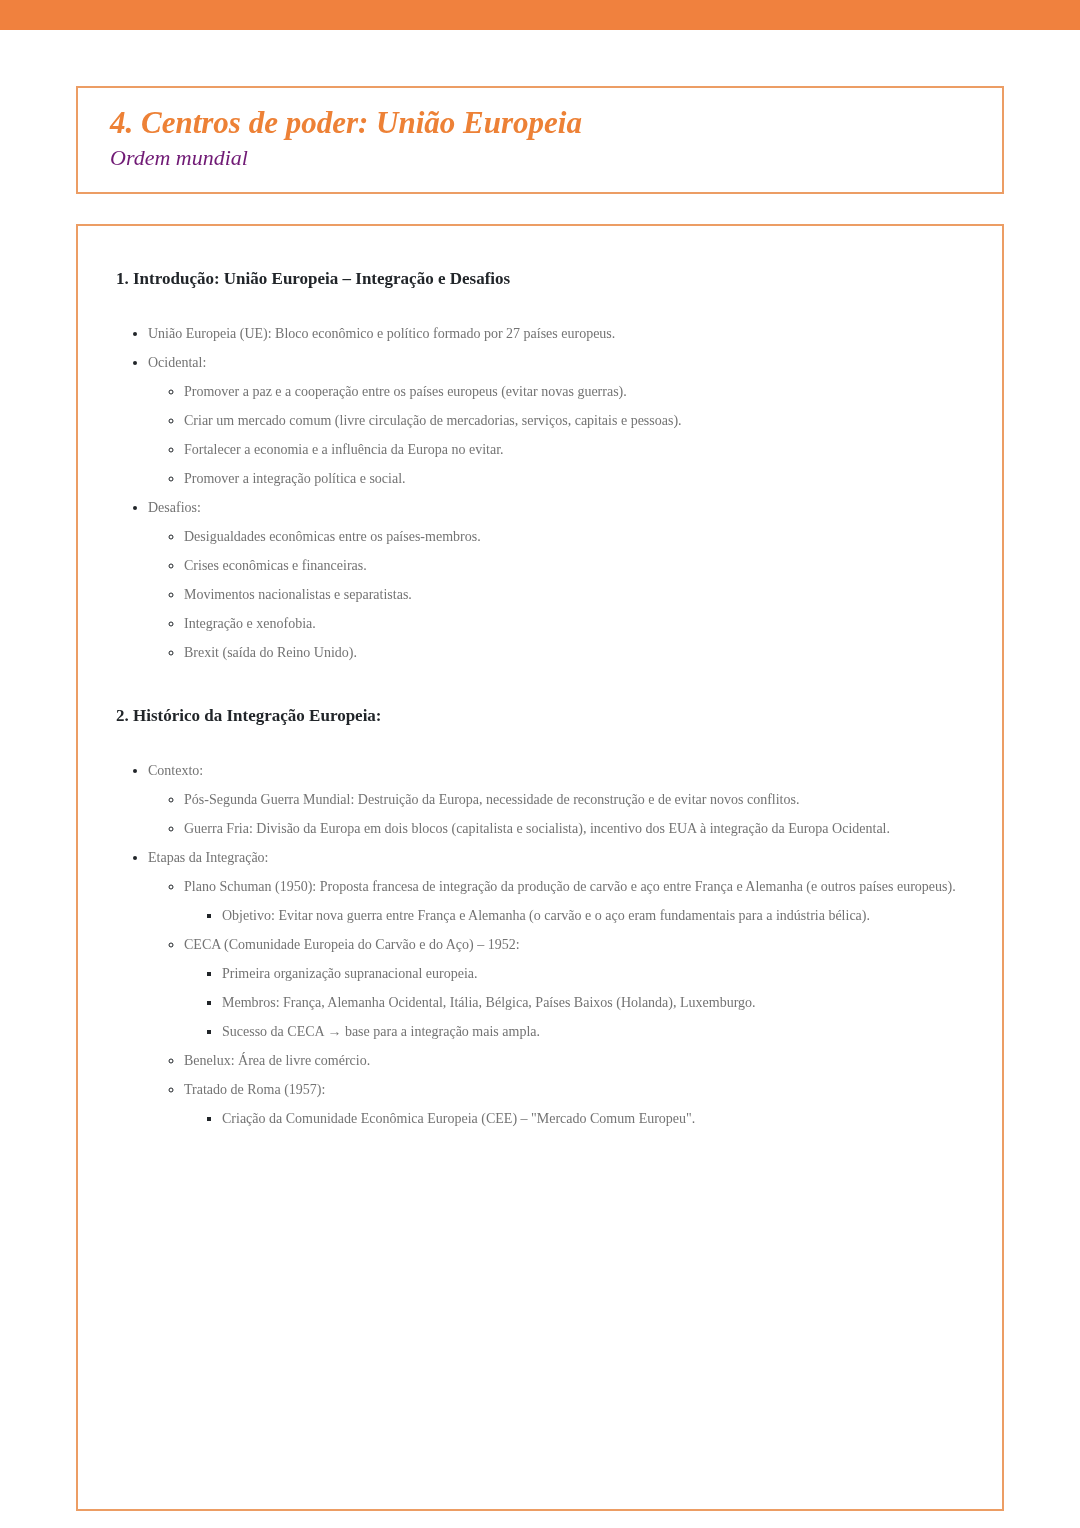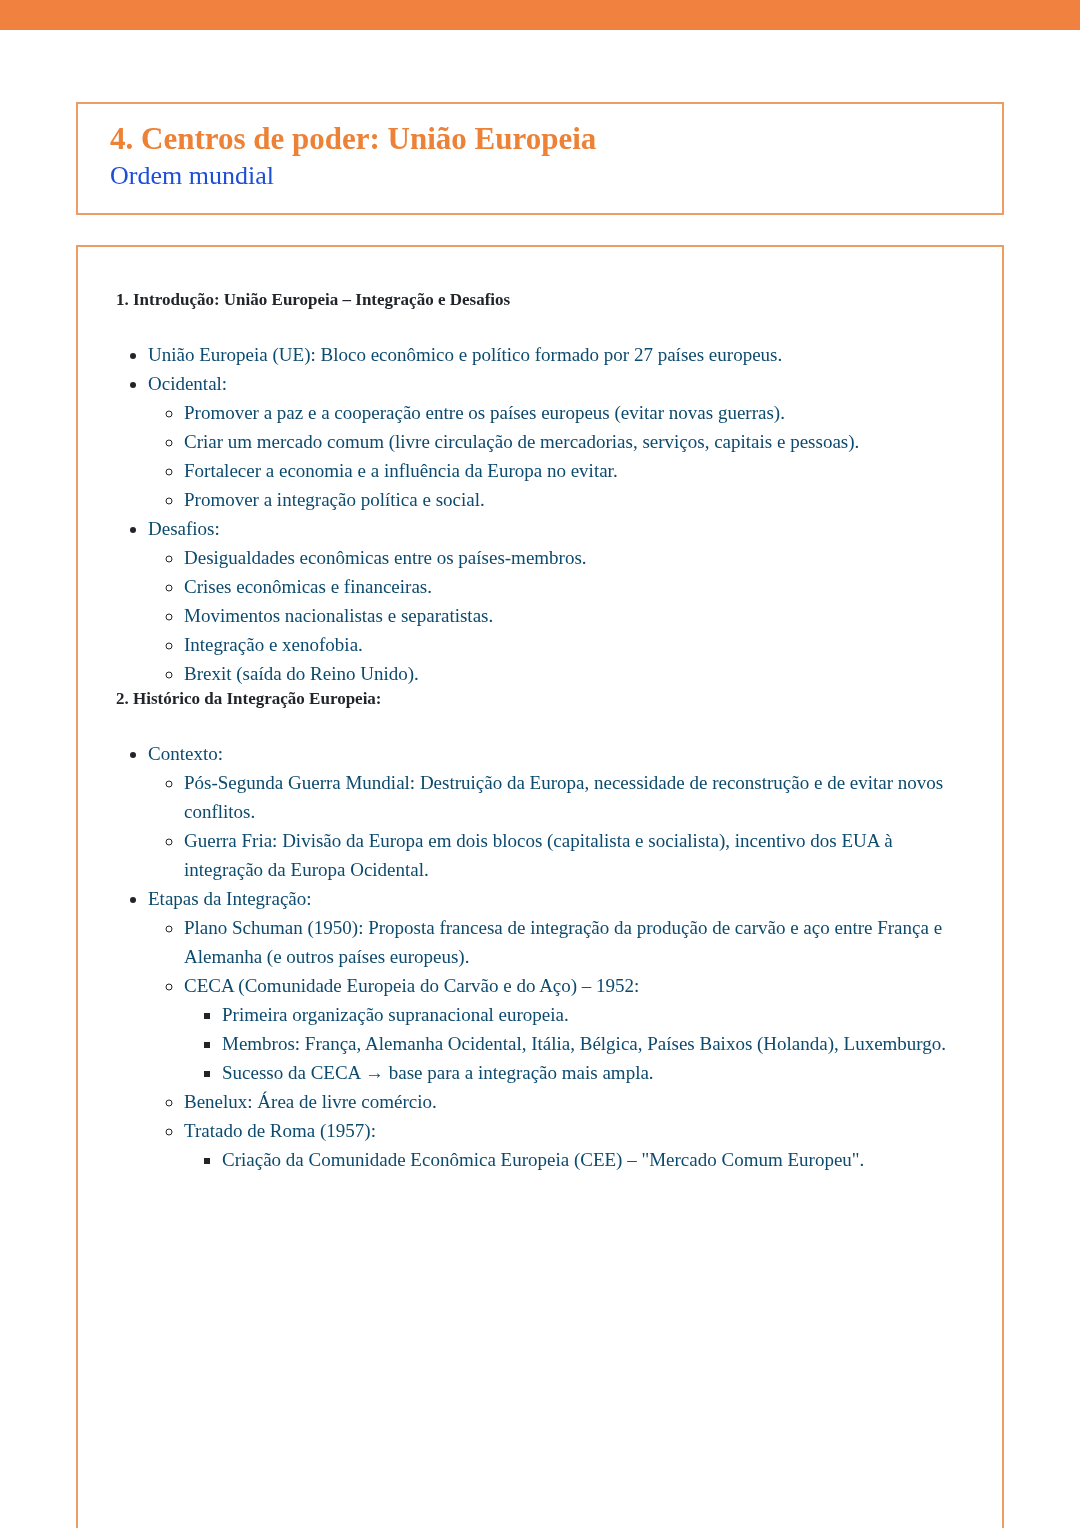--- a/index.html
+++ b/index.html
@@ -16,59 +16,61 @@
     height: 30px;
     background: #f0813e;
   }
   .box {
     margin-left: 76px;
     margin-right: 76px;
     border: 2px solid #ec9d64;
     background: #ffffff;
   }
   .header-box {
-    margin-top: 72px;
+    margin-top: 56px;
     padding: 16px 32px 20px 32px;
+    font-style: italic;
   }
   .page-title {
     color: #ed8136;
     font-size: 31px;
     font-weight: bold;
     line-height: 1.2;
   }
   .page-subtitle {
-    color: #1d4ed8;
-    font-size: 26px;
+    color: #701a75;
+    font-size: 22px;
     margin-top: 3px;
     line-height: 1.25;
   }
   .content-box {
     margin-top: 30px;
     height: 1287px;
     padding: 42px 38px 30px 38px;
     overflow: hidden;
   }
   .sec-heading {
     font-size: 17px;
     font-weight: bold;
     color: #212529;
     margin: 0 0 28px 0;
     line-height: 1.35;
   }
   .sec-heading.second {
+    margin-top: 38px;
   }
   ul { list-style-position: outside; }
   ul.l1 { list-style-type: disc;   padding-left: 32px; }
   ul.l2 { list-style-type: circle; padding-left: 36px; }
   ul.l3 { list-style-type: square; padding-left: 38px; }
   li {
-    font-size: 19px;
+    font-size: 14px;
     line-height: 29px;
     margin: 0;
-    color: #0c4a6e;
+    color: #737373;
   }
   li::marker { color: #212529; }
 </style>
 </head>
 <body>
 
 <div class="top-bar"></div>
 
 <section class="box header-box">
   <h1 class="page-title">4. Centros de poder: União Europeia</h1>
@@ -112,20 +114,23 @@
       <ul class="l2">
         <li><span>Pós-Segunda Guerra Mundial: Destruição da Europa, necessidade de reconstrução e de evitar novos conflitos.</span></li>
         <li><span>Guerra Fria: Divisão da Europa em dois blocos (capitalista e socialista), incentivo dos EUA à integração da Europa Ocidental.</span></li>
       </ul>
     </li>
     <li>
       <span>Etapas da Integração:</span>
       <ul class="l2">
         <li>
           <span>Plano Schuman (1950): Proposta francesa de integração da produção de carvão e aço entre França e Alemanha (e outros países europeus).</span>
+          <ul class="l3">
+            <li><span>Objetivo: Evitar nova guerra entre França e Alemanha (o carvão e o aço eram fundamentais para a indústria bélica).</span></li>
+          </ul>
         </li>
         <li>
           <span>CECA (Comunidade Europeia do Carvão e do Aço) – 1952:</span>
           <ul class="l3">
             <li><span>Primeira organização supranacional europeia.</span></li>
             <li><span>Membros: França, Alemanha Ocidental, Itália, Bélgica, Países Baixos (Holanda), Luxemburgo.</span></li>
             <li><span>Sucesso da CECA → base para a integração mais ampla.</span></li>
           </ul>
         </li>
         <li><span>Benelux: Área de livre comércio.</span></li>

